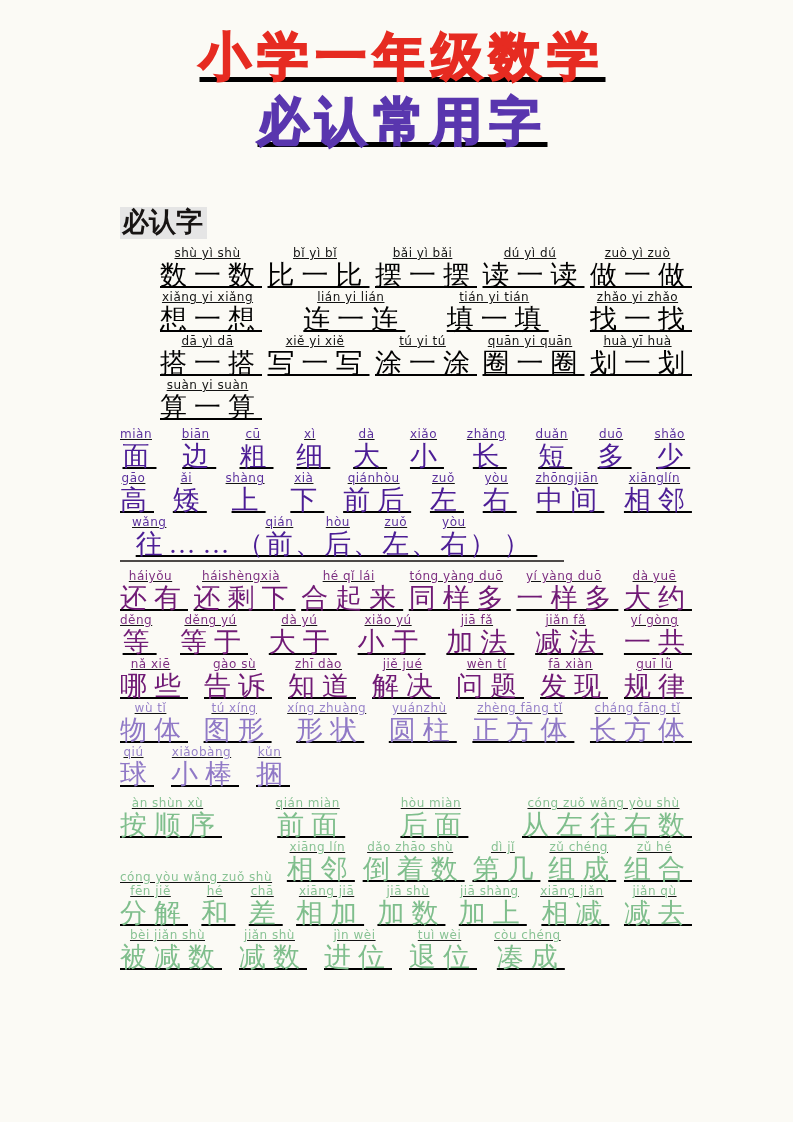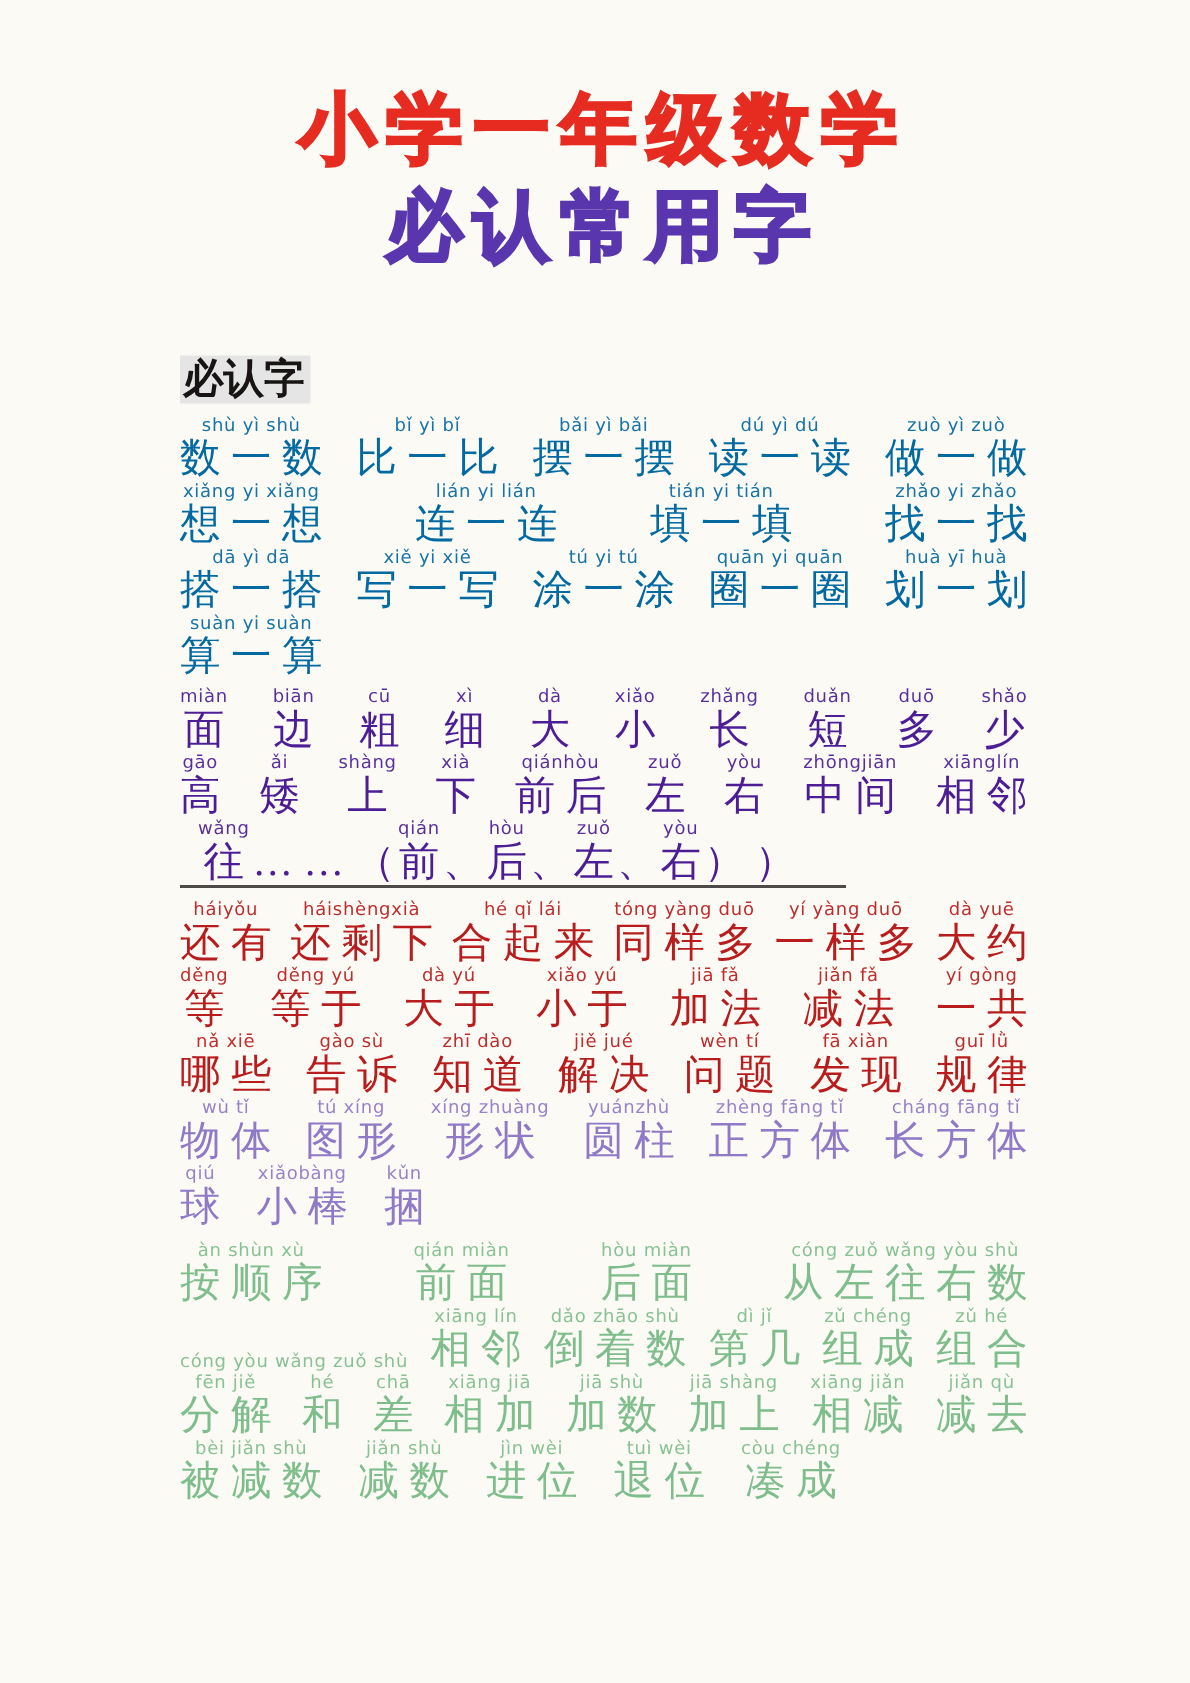--- a/index.html
+++ b/index.html
@@ -7,21 +7,22 @@
     width: 793px;
     height: 1122px;
     background: #fbfaf5;
     font-family: "Liberation Serif", "DejaVu Serif", serif;
     overflow: hidden;
   }
   .page {
     box-sizing: border-box;
     width: 793px;
     height: 961px;
-    padding: 54px 108px 40px 120px;
+    padding: 24px 108px 40px 120px;
+    text-decoration: underline;
   }
   .title-block {
     text-align: center;
     margin-bottom: 52px;
   }
   .title-line {
     font-family: "DejaVu Sans", "Liberation Sans", sans-serif;
     font-weight: 900;
     font-size: 51px;
     line-height: 1.28;
@@ -79,21 +80,21 @@
   <div class="title-block" data-name="page-title">
     <div class="title-line" id="title1" data-name="title-line-1" style="color: rgb(230, 43, 33);">小学一年级数学</div>
     <div class="title-line" id="title2" data-name="title-line-2" style="color: rgb(89, 54, 174);">必认常用字</div>
   </div>
 
   <div class="section-label-wrap" data-name="section-label-wrap">
     <span class="section-label" id="sectionLabel" data-name="section-label" style="background: #e5e5e5;">必认字</span>
   </div>
 
   <div data-name="word-sections" id="wordSections">
-      <div class="section" data-name="section-counting-verbs" style="color: #0369a1;">
+      <div class="section" data-name="section-counting-verbs" style="color: #000000; margin-left: 40px;">
         <div class="row spread" data-name="word-row">
           <div class="word" data-name="word">
             <div class="py" data-name="pinyin">shù yì shù</div>
             <div class="hz" data-name="hanzi">数一数</div>
           </div>
           <div class="word" data-name="word">
             <div class="py" data-name="pinyin">bǐ yì bǐ</div>
             <div class="hz" data-name="hanzi">比一比</div>
           </div>
           <div class="word" data-name="word">
@@ -273,21 +274,21 @@
           <div class="word" data-name="word">
             <div class="py" data-name="pinyin">yòu</div>
             <div class="hz" data-name="hanzi">右</div>
           </div>
           <div class="word" data-name="word">
             <div class="py" data-name="pinyin"></div>
             <div class="hz" data-name="hanzi">））</div>
           </div>
         </div>
       </div>
-      <div class="section" data-name="section-comparison-operations" style="color: #b91c1c;">
+      <div class="section" data-name="section-comparison-operations" style="color: #701a75;">
         <div class="row spread" data-name="word-row">
           <div class="word" data-name="word">
             <div class="py" data-name="pinyin">háiyǒu</div>
             <div class="hz" data-name="hanzi">还有</div>
           </div>
           <div class="word" data-name="word">
             <div class="py" data-name="pinyin">háishèngxià</div>
             <div class="hz" data-name="hanzi">还剩下</div>
           </div>
           <div class="word" data-name="word">

